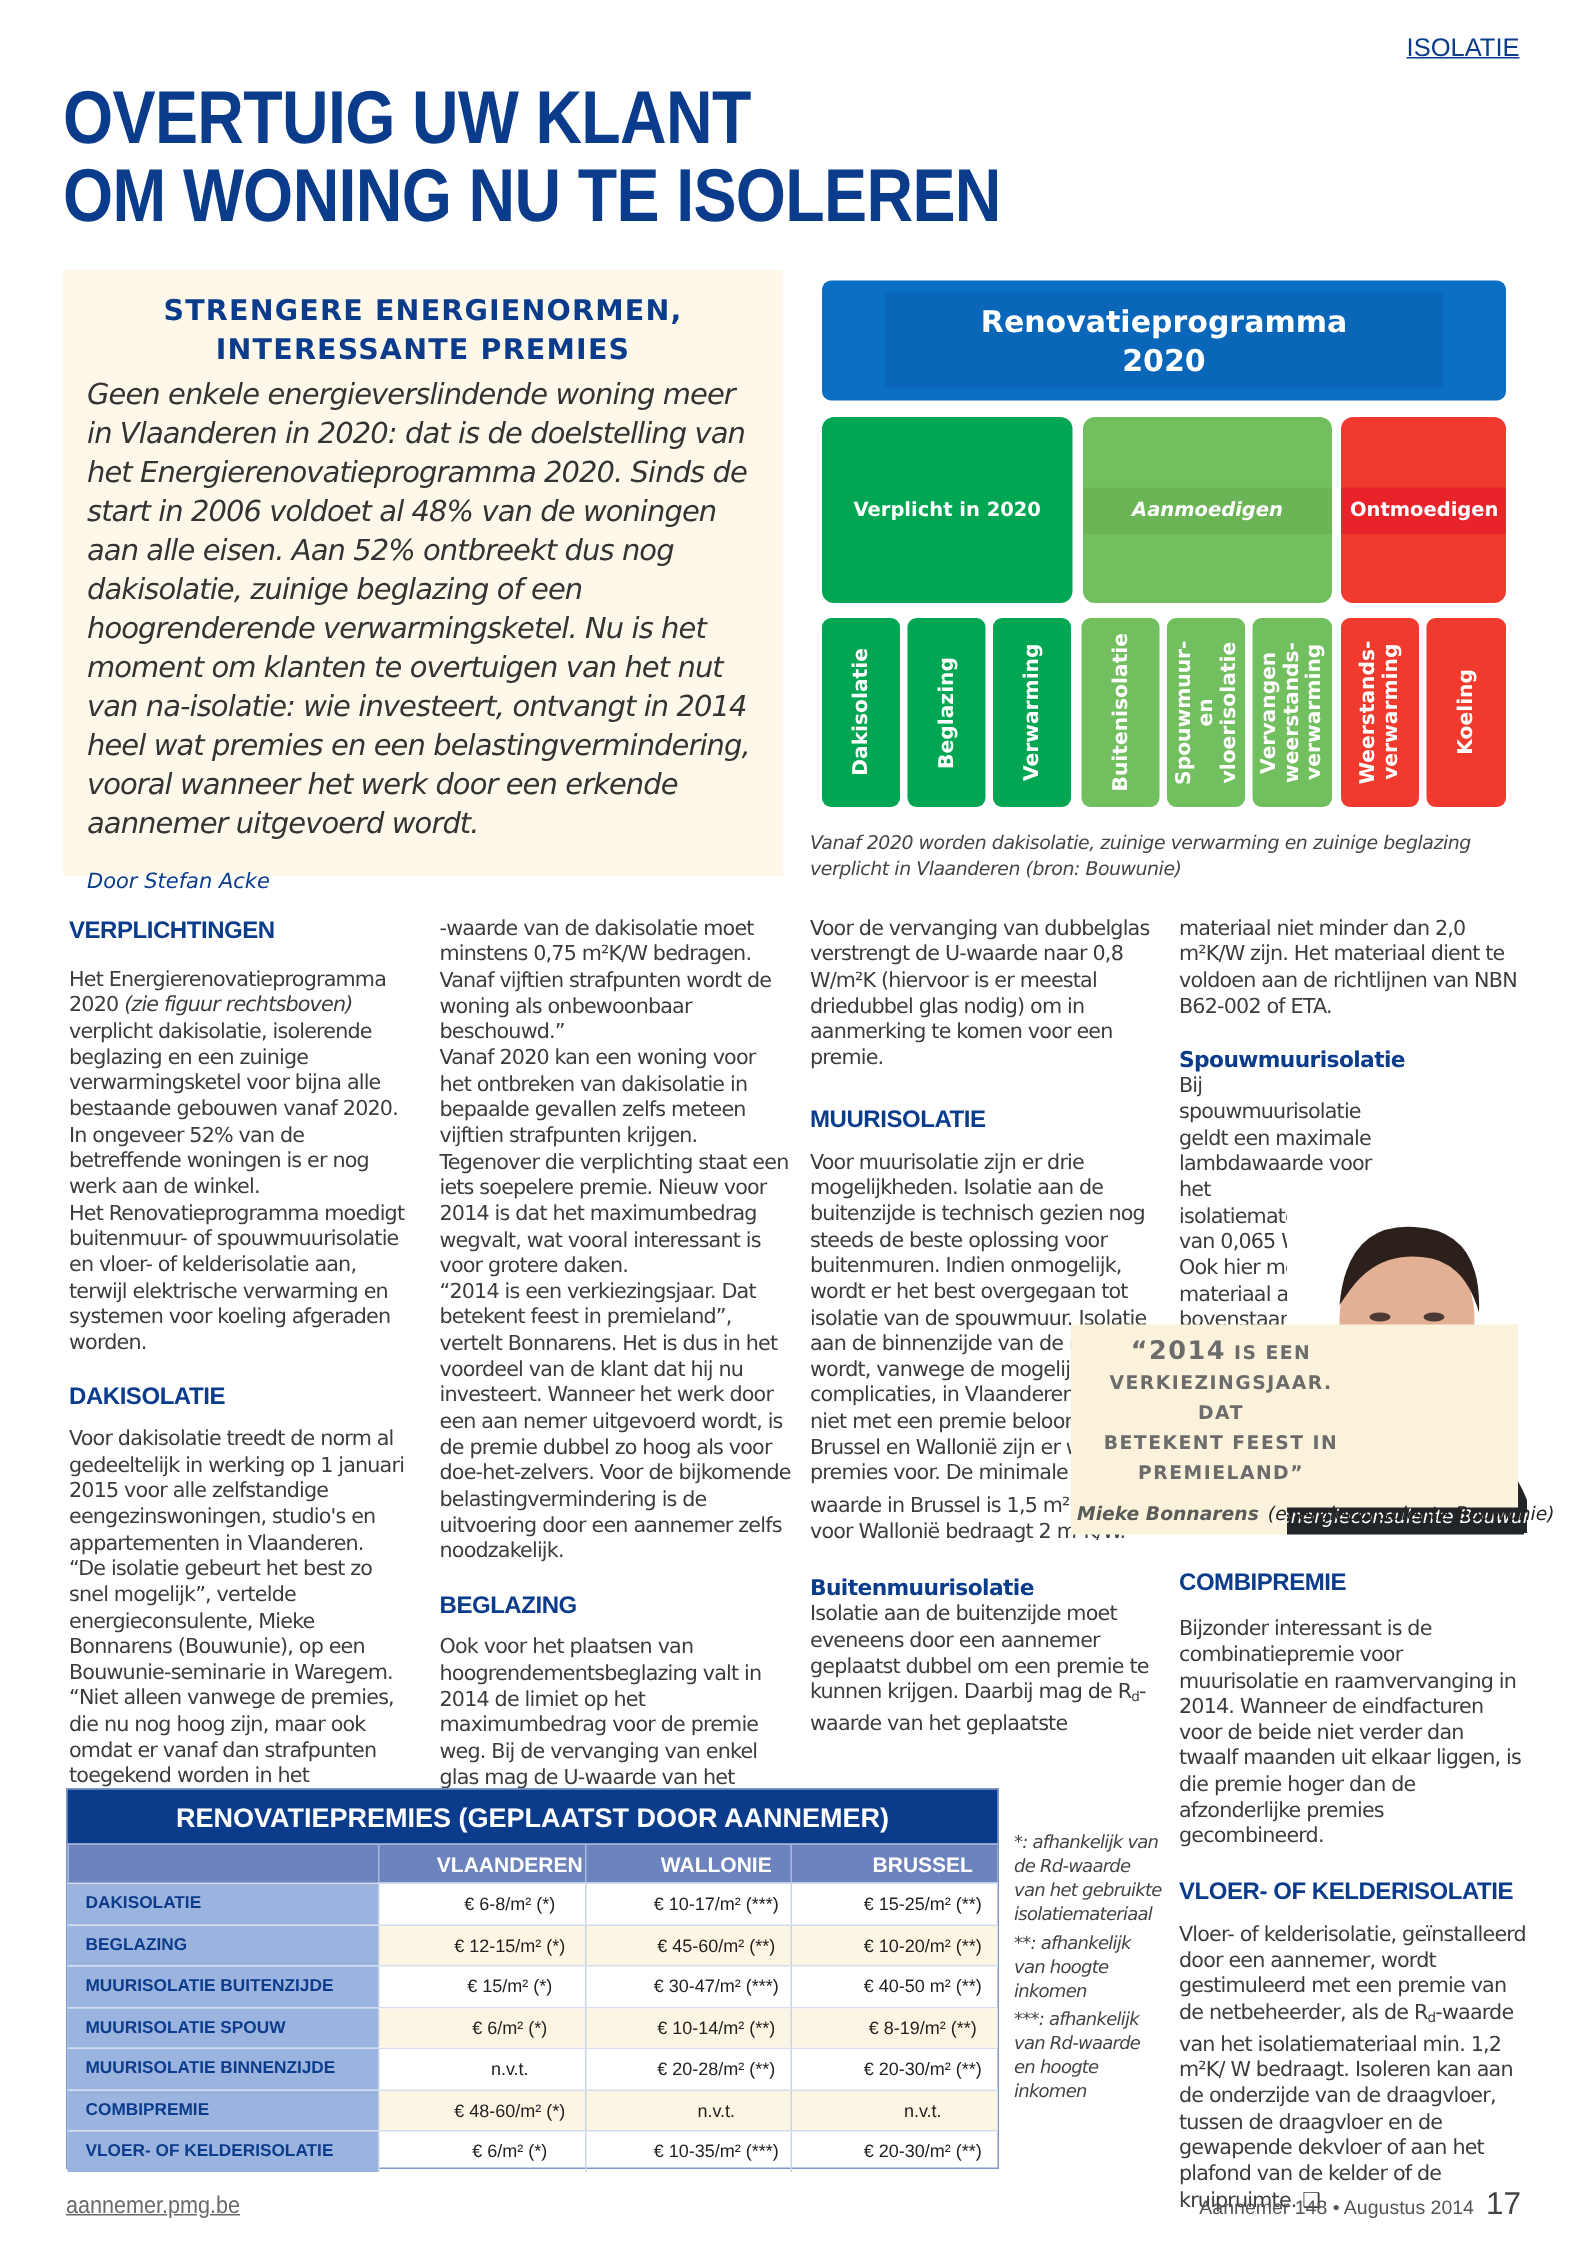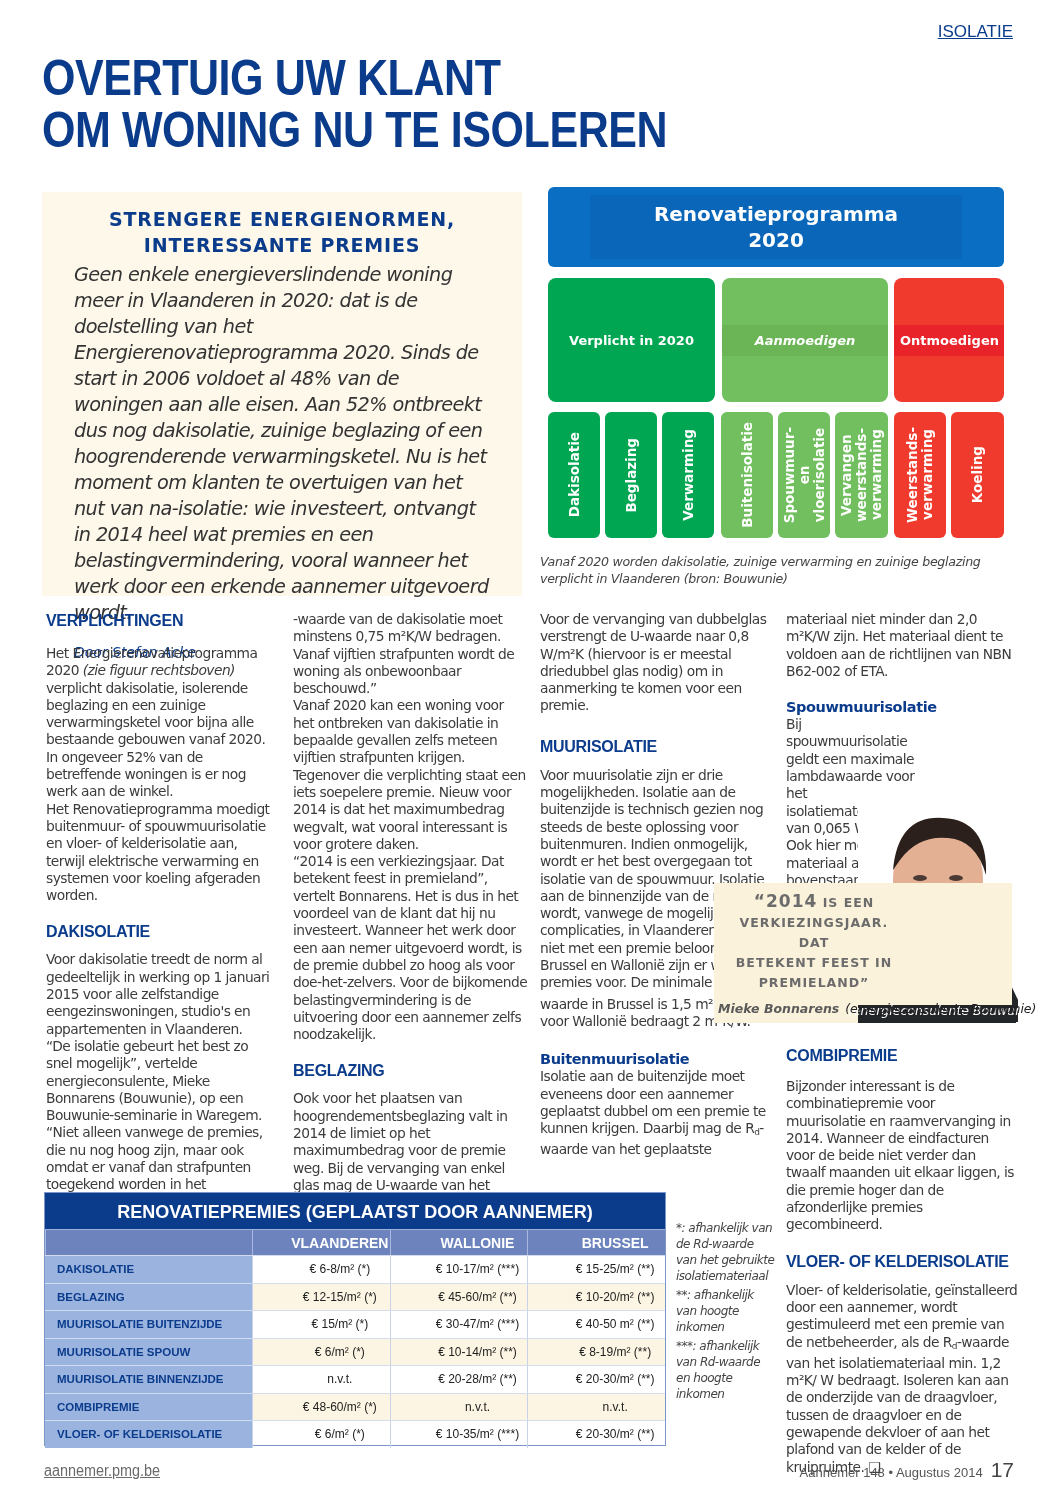--- a/index.html
+++ b/index.html
@@ -1,20 +1,20 @@
 <!DOCTYPE html>
 <html><head>
 <meta charset="utf-8">
 <style>
   * { box-sizing: border-box; margin: 0; padding: 0; }
   body { width: 1058px; height: 1496px; background: #ffffff; position: relative; overflow: hidden; font-family: "Liberation Sans", sans-serif; color: #3a3a3a; }
   .abs { position: absolute; }
   .section-tag { right: 45px; top: 22px; font-size: 17px; color: #0b3c8c; text-decoration: underline; font-family: "Liberation Sans", sans-serif; letter-spacing: 0px; }
   .page-title { left: 42px; top: 52px; width: 800px; font-family: "Liberation Sans", sans-serif; font-weight: bold; color: #0b3c8c; font-size: 50px; line-height: 52px; transform: scaleX(0.86); transform-origin: left top; letter-spacing: -0.5px; }
-  .intro-box { left: 42px; top: 192px; width: 480px; height: 404px; background: #fdf8ea; padding: 12px 32px; }
+  .intro-box { left: 42px; top: 180px; width: 480px; height: 404px; background: #fdf8ea; padding: 12px 16px; }
   .intro-heading { text-align: center; color: #0b3c8c; font-weight: bold; font-size: 19px; line-height: 26px; letter-spacing: 0.8px; margin-top: 2px; font-family: "DejaVu Sans", sans-serif; }
   .intro-text { font-style: italic; font-size: 19.3px; line-height: 26px; color: #333; margin-top: 4px; font-family: "DejaVu Sans", sans-serif; letter-spacing: -0.6px; }
   .byline { font-style: italic; color: #0b3c8c; font-size: 14px; margin-top: 18px; font-family: "DejaVu Sans", sans-serif; }
 
   
   .diagram { left: 548px; top: 187px; width: 456px; height: 355px; padding-left: 24px; }
   .diag-top { position: absolute; left: 0; top: 0; width: 456px; height: 80px; background: #0a6ec2; border-radius: 6px; display: flex; align-items: center; justify-content: center; }
   .diag-top-inner { background: #0a66b8; width: 372px; height: 64px; display:flex; flex-direction: column; align-items:center; justify-content:center; color:#fff; font-weight:bold; font-size:20px; line-height:26px; font-family:"DejaVu Sans", sans-serif; }
   .diag-cat { position: absolute; top: 91px; height: 124px; border-radius: 8px; display: flex; align-items: center; justify-content: flex-start; color: #fff; font-weight: bold; font-family: "DejaVu Sans", sans-serif; font-size: 13px; }
   .cat-label-box { padding: 8px 6px; width: 100%; text-align: center; }

